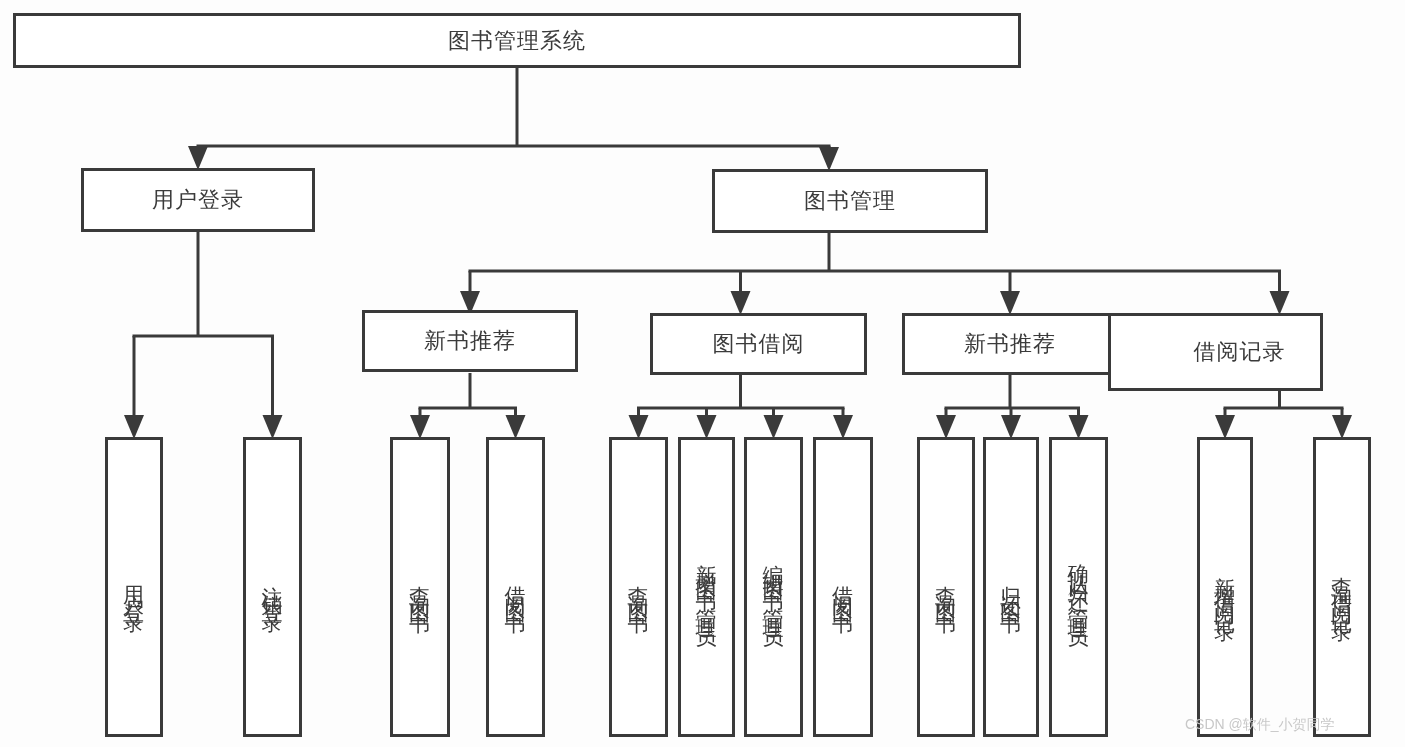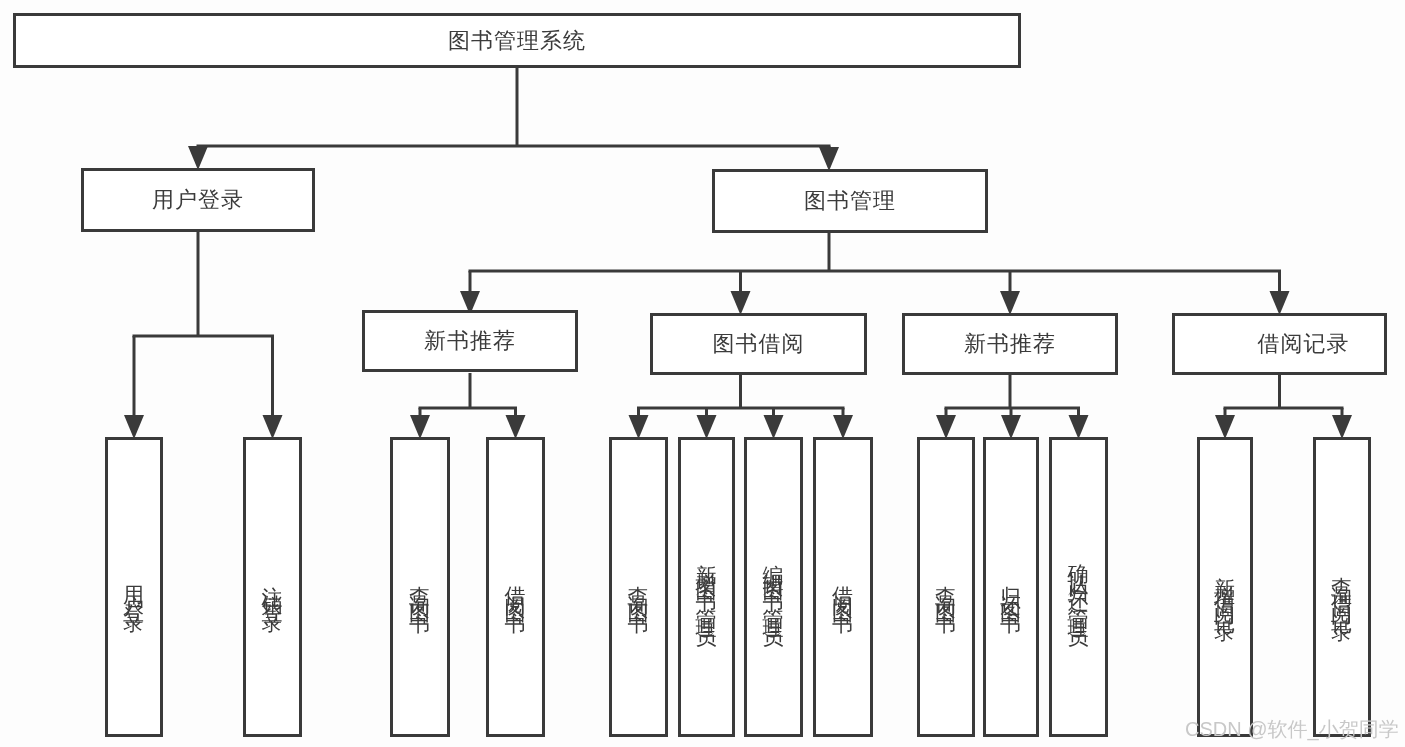--- a/index.html
+++ b/index.html
@@ -43,21 +43,21 @@
     writing-mode: vertical-rl;
     text-orientation: mixed;
     letter-spacing: 9px;
     line-height: 1;
     white-space: nowrap;
   }
   .watermark {
     position: absolute;
     left: 1185px;
     top: 716px;
-    font-size: 20px;
+    font-size: 14px;
     color: #c8c8c8;
     white-space: nowrap;
     z-index: 5;
   }
 </style>
 </head>
 <body>
 
 <div class="canvas">
   <svg class="connectors" id="connectors" width="1405" height="747">
@@ -140,21 +140,21 @@
       </div>
       <div class="node h" style="left: 362px; top: 310px; width: 216px; height: 62px;">
         <span>新书推荐</span>
       </div>
       <div class="node h" style="left: 650px; top: 313px; width: 217px; height: 62px;">
         <span>图书借阅</span>
       </div>
       <div class="node h" style="left: 902px; top: 313px; width: 216px; height: 62px;">
         <span>新书推荐</span>
       </div>
-      <div class="node h" style="left: 1172px; top: 313px; width: 215px; height: 62px; padding-left: 48px;">
+      <div class="node h" style="left: 1108px; top: 313px; width: 215px; height: 78px; padding-left: 48px;">
         <span>借阅记录</span>
       </div>
       <div class="node v" style="left: 105px; top: 437px; width: 58px; height: 300px;">
         <span class="vtext">用户登录</span>
       </div>
       <div class="node v" style="left: 243px; top: 437px; width: 59px; height: 300px;">
         <span class="vtext">注销登录</span>
       </div>
       <div class="node v" style="left: 390px; top: 437px; width: 60px; height: 300px;">
         <span class="vtext">查询图书</span>

